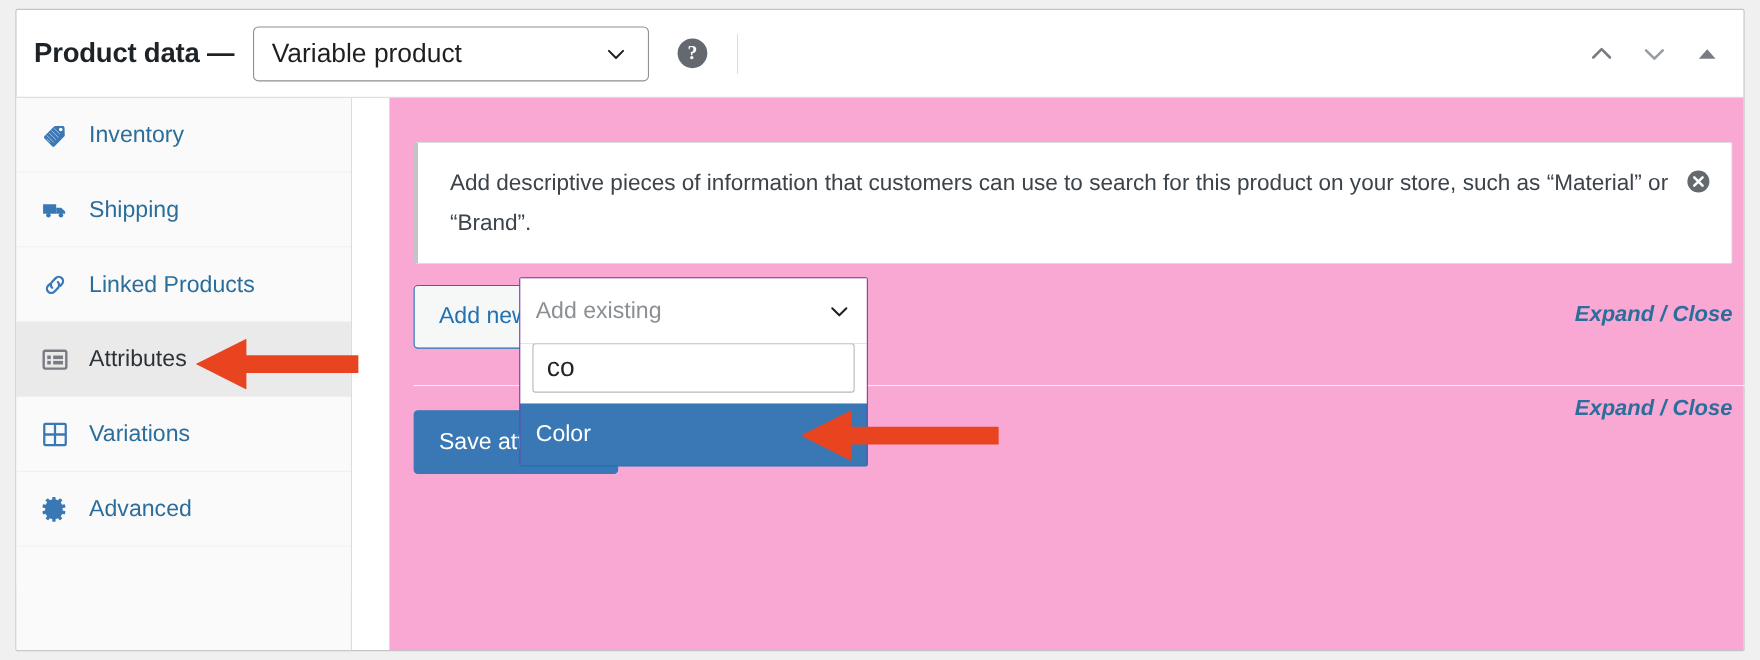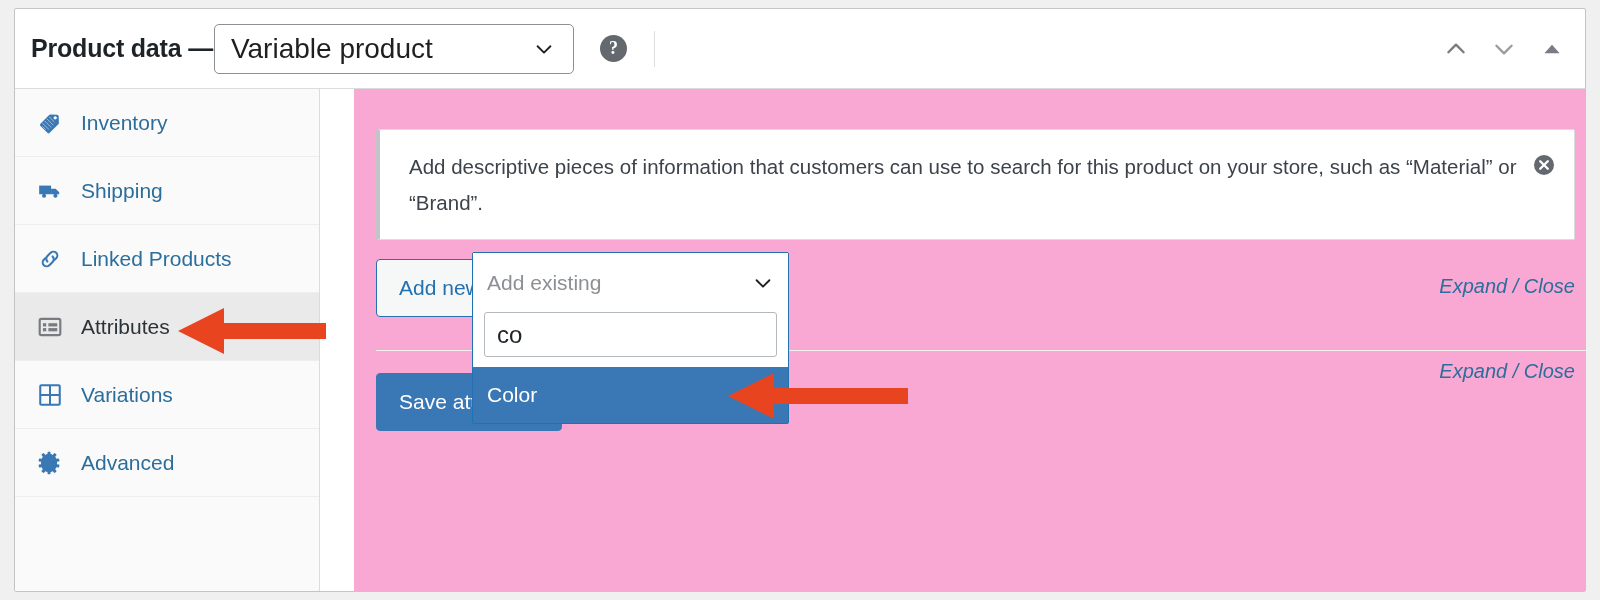--- a/index.html
+++ b/index.html
@@ -36,35 +36,35 @@
     display: flex;
     align-items: center;
     padding: 0 16px 0 16px;
   }
   .panel-title {
     font-size: 25px;
     font-weight: bold;
     color: #1d2327;
     letter-spacing: -0.2px;
     white-space: nowrap;
-    margin-right: 1px;
+    margin-right: 17px;
   }
   .type-select {
     position: relative;
     width: 360px;
     height: 50px;
     border: 1px solid #8c8f94;
     border-radius: 5px;
     background: #fff;
     display: flex;
     align-items: center;
     padding: 0 16px;
   }
   .type-select .val {
-    font-size: 28px;
+    font-size: 24px;
     color: #1f1f1f;
     white-space: nowrap;
   }
   .type-select .chev {
     position: absolute;
     right: 18px; top: 50%;
     transform: translateY(-50%);
     width: 22px; height: 22px;
   }
   .help-icon {
@@ -218,21 +218,21 @@
   }
 
   .expand-close {
     position: absolute;
     font-size: 20px;
     font-style: italic;
     color: #2c6e9b;
     white-space: nowrap;
     right: 0;
   }
-  .expand-close span { cursor: pointer; }
+  .expand-close span { cursor: pointer; font-weight: bold; }
   .expand-close .sep { font-style: italic; color: #2c6e9b; cursor: default; }
   .ec-1 { top: 16px; }
   .ec-2 { top: 101px; }
 
   
   .sel2 {
     position: absolute;
     left: 472px; top: 252px;
     width: 317px;
     z-index: 40;

